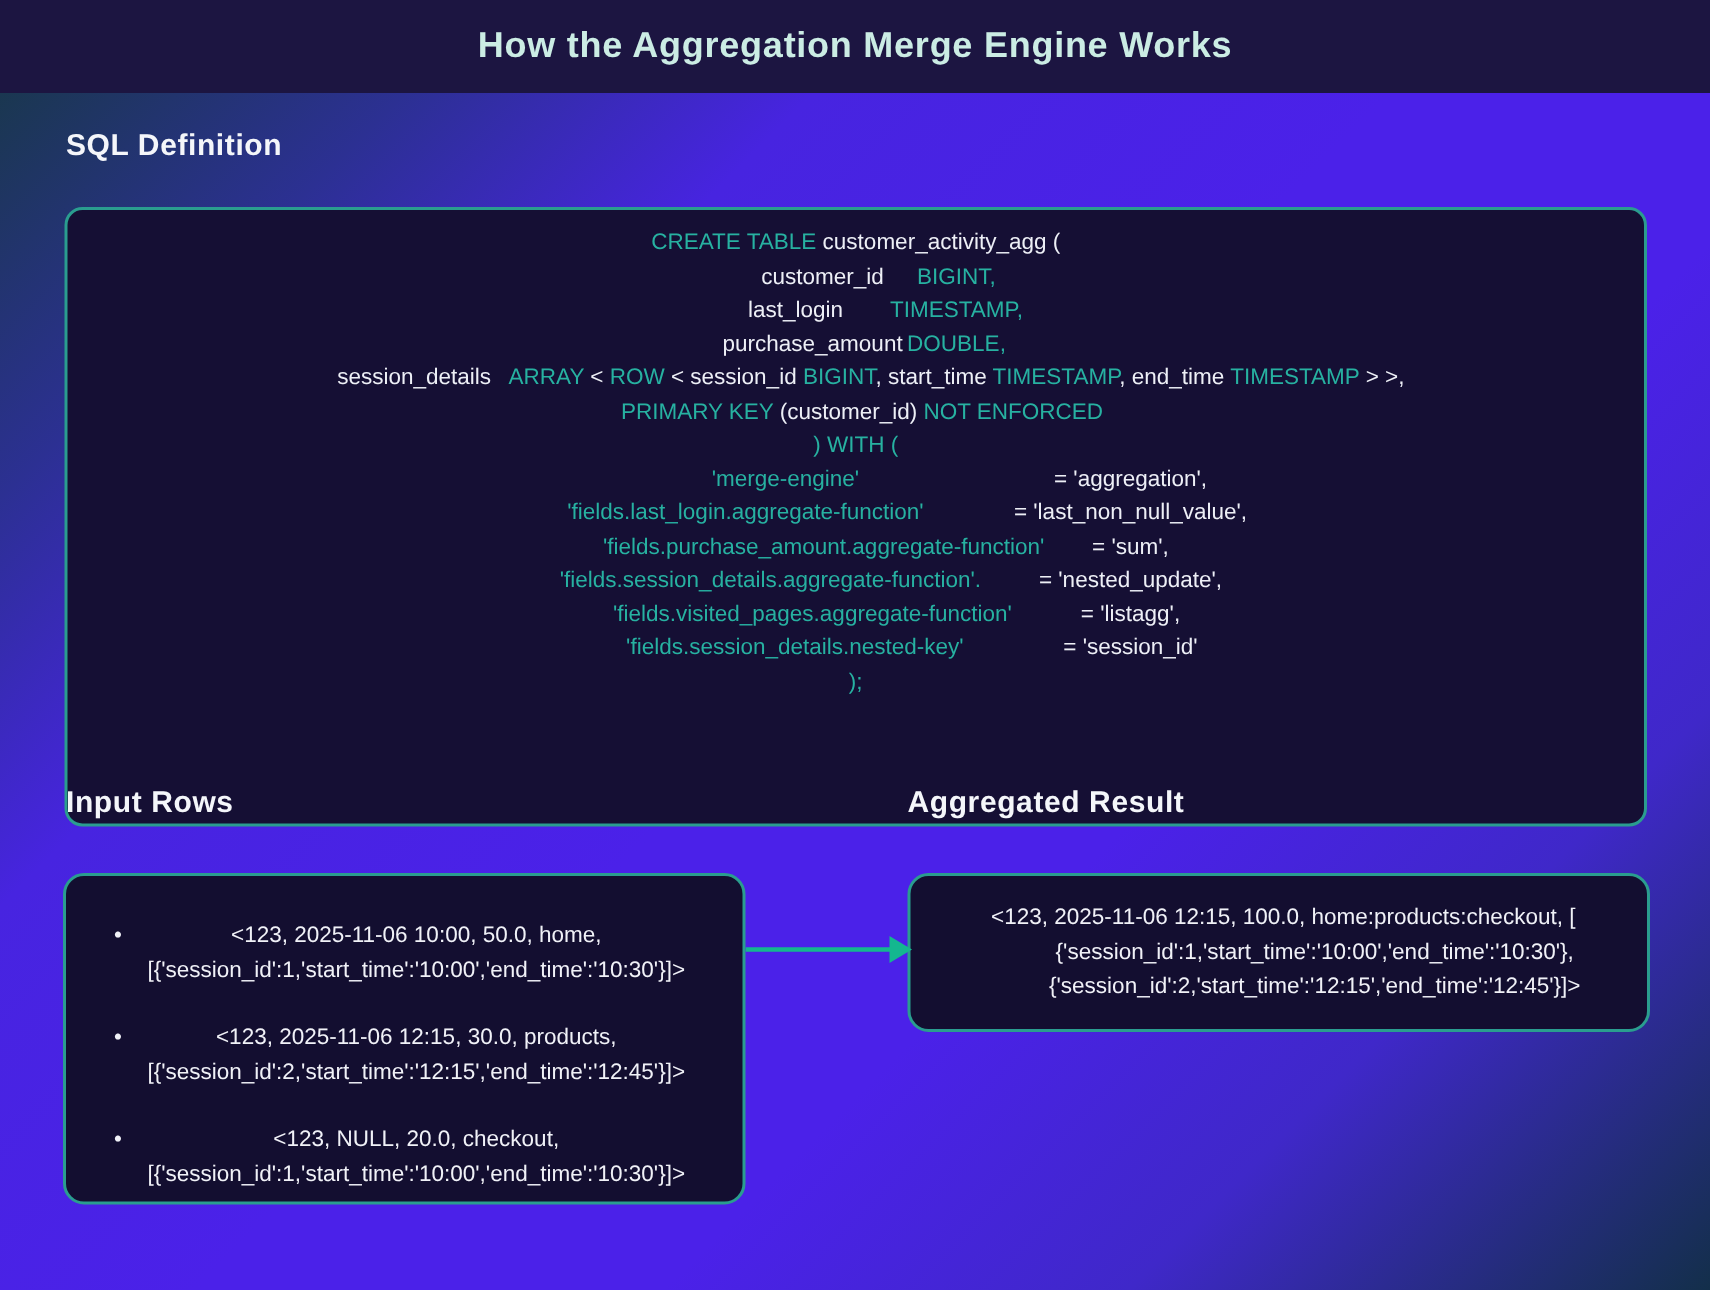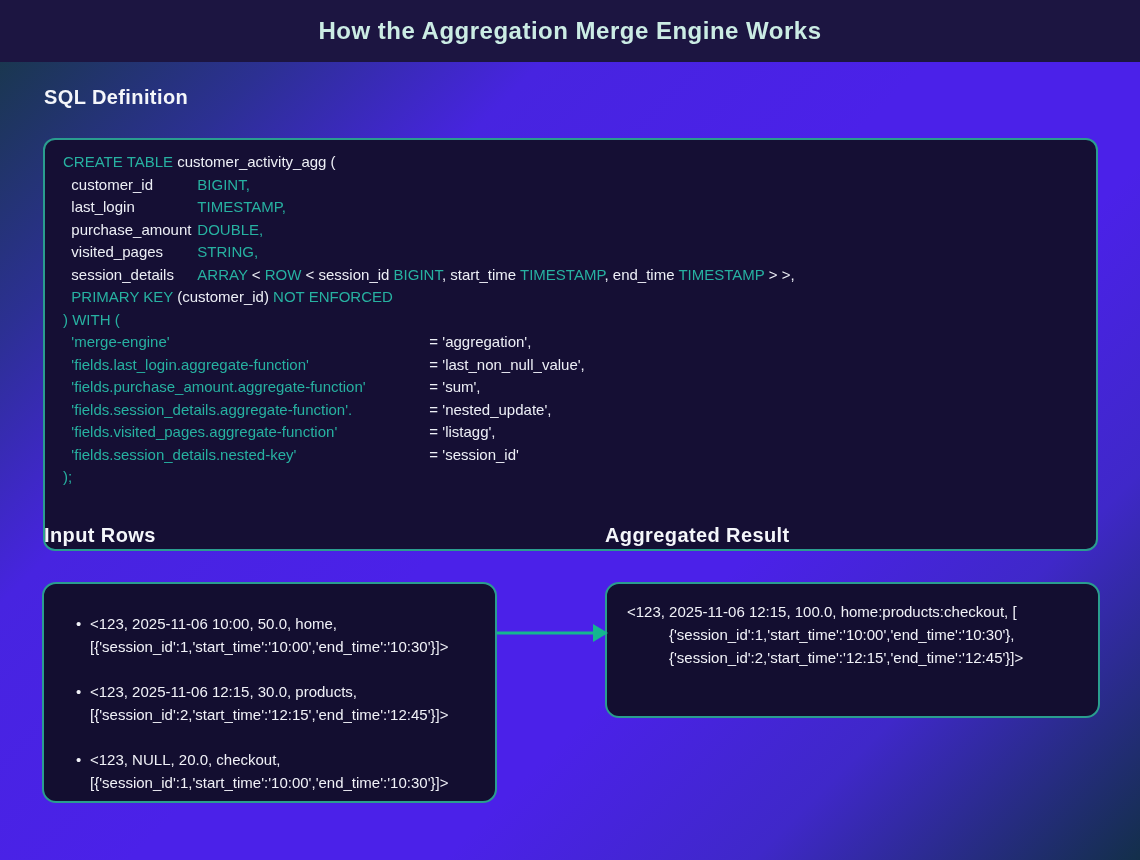--- a/index.html
+++ b/index.html
@@ -14,20 +14,21 @@
     background:#1c1541;
   }
   .header h1{
     margin:0;font-size:24px;font-weight:700;color:#cbece4;letter-spacing:.5px;
   }
   .content{
     position:relative;height:798px;
     background:linear-gradient(135deg,
       #1a3750 0%, #2c3093 14%, #4724e0 28%,
       #4b21e9 48%, #4b21e9 64%, #3f28c9 80%, #132f4a 100%);
+    text-align:center;
   }
   .section-title{
     position:absolute;margin:0;color:#f4f6fa;font-size:20px;font-weight:600;
     letter-spacing:.4px;
   }
   #sql-title{left:44px;top:24px;}
   #input-title{left:44px;top:462px;}
   #result-title{left:605px;top:462px;}
 
   .panel{
@@ -44,21 +45,21 @@
   .seg-prop{display:inline-block;min-width:358px;color:#27b1a1;}
 
   .input-box{left:42px;top:520px;width:455px;height:221px;border-radius:14px;background:#130e30;padding:16px 18px 0 20px;}
   .input-box ul{list-style:none;margin:12px;padding:0;}
   .input-box li{
     position:relative;padding-left:14px;margin-bottom:22px;
     font-size:15px;line-height:23px;color:#f0f1f7;
   }
   .input-box li::before{content:"\2022";position:absolute;left:0;top:0;color:#f0f1f7;}
 
-  .result-box{left:605px;top:520px;width:495px;height:136px;border-radius:14px;background:#130e30;padding:16px 14px 0 20px;}
+  .result-box{left:605px;top:520px;width:495px;height:106px;border-radius:14px;background:#130e30;padding:16px 14px 0 20px;}
   .result-line{font-size:15px;line-height:23px;color:#f0f1f7;white-space:pre;}
   .result-line.indent{padding-left:42px;}
 
   .arrow{position:absolute;left:497px;top:558px;width:111px;height:26px;}
 </style>
 </head>
 <body>
 
 <div class="header">
   <h1>How the Aggregation Merge Engine Works</h1>
@@ -67,21 +68,20 @@
 <div class="content">
 
   <h2 class="section-title" id="sql-title">SQL Definition</h2>
 
   <div class="panel code-box">
     <div id="sql-code">
         <div class="code-line"><span class="seg-kw">CREATE TABLE</span><span class="seg-tx"> customer_activity_agg (</span></div>
         <div class="code-line"><span class="seg-tx">  </span><span class="seg-col">customer_id</span><span class="seg-kw">BIGINT,</span></div>
         <div class="code-line"><span class="seg-tx">  </span><span class="seg-col">last_login</span><span class="seg-kw">TIMESTAMP,</span></div>
         <div class="code-line"><span class="seg-tx">  </span><span class="seg-col">purchase_amount</span><span class="seg-kw">DOUBLE,</span></div>
-        <div class="code-line"><span class="seg-tx">  </span><span class="seg-col">visited_pages</span><span class="seg-kw">STRING,</span></div>
         <div class="code-line"><span class="seg-tx">  </span><span class="seg-col">session_details</span><span class="seg-kw">ARRAY</span><span class="seg-tx"> &lt; </span><span class="seg-kw">ROW</span><span class="seg-tx"> &lt; session_id </span><span class="seg-kw">BIGINT</span><span class="seg-tx">, start_time </span><span class="seg-kw">TIMESTAMP</span><span class="seg-tx">, end_time </span><span class="seg-kw">TIMESTAMP</span><span class="seg-tx"> &gt; &gt;,</span></div>
         <div class="code-line"><span class="seg-tx">  </span><span class="seg-kw">PRIMARY KEY</span><span class="seg-tx"> (customer_id) </span><span class="seg-kw">NOT ENFORCED</span></div>
         <div class="code-line"><span class="seg-kw">) WITH (</span></div>
         <div class="code-line"><span class="seg-tx">  </span><span class="seg-prop">'merge-engine'</span><span class="seg-tx">= 'aggregation',</span></div>
         <div class="code-line"><span class="seg-tx">  </span><span class="seg-prop">'fields.last_login.aggregate-function'</span><span class="seg-tx">= 'last_non_null_value',</span></div>
         <div class="code-line"><span class="seg-tx">  </span><span class="seg-prop">'fields.purchase_amount.aggregate-function'</span><span class="seg-tx">= 'sum',</span></div>
         <div class="code-line"><span class="seg-tx">  </span><span class="seg-prop">'fields.session_details.aggregate-function'.</span><span class="seg-tx">= 'nested_update',</span></div>
         <div class="code-line"><span class="seg-tx">  </span><span class="seg-prop">'fields.visited_pages.aggregate-function'</span><span class="seg-tx">= 'listagg',</span></div>
         <div class="code-line"><span class="seg-tx">  </span><span class="seg-prop">'fields.session_details.nested-key'</span><span class="seg-tx">= 'session_id'</span></div>
         <div class="code-line"><span class="seg-kw">);</span></div>

